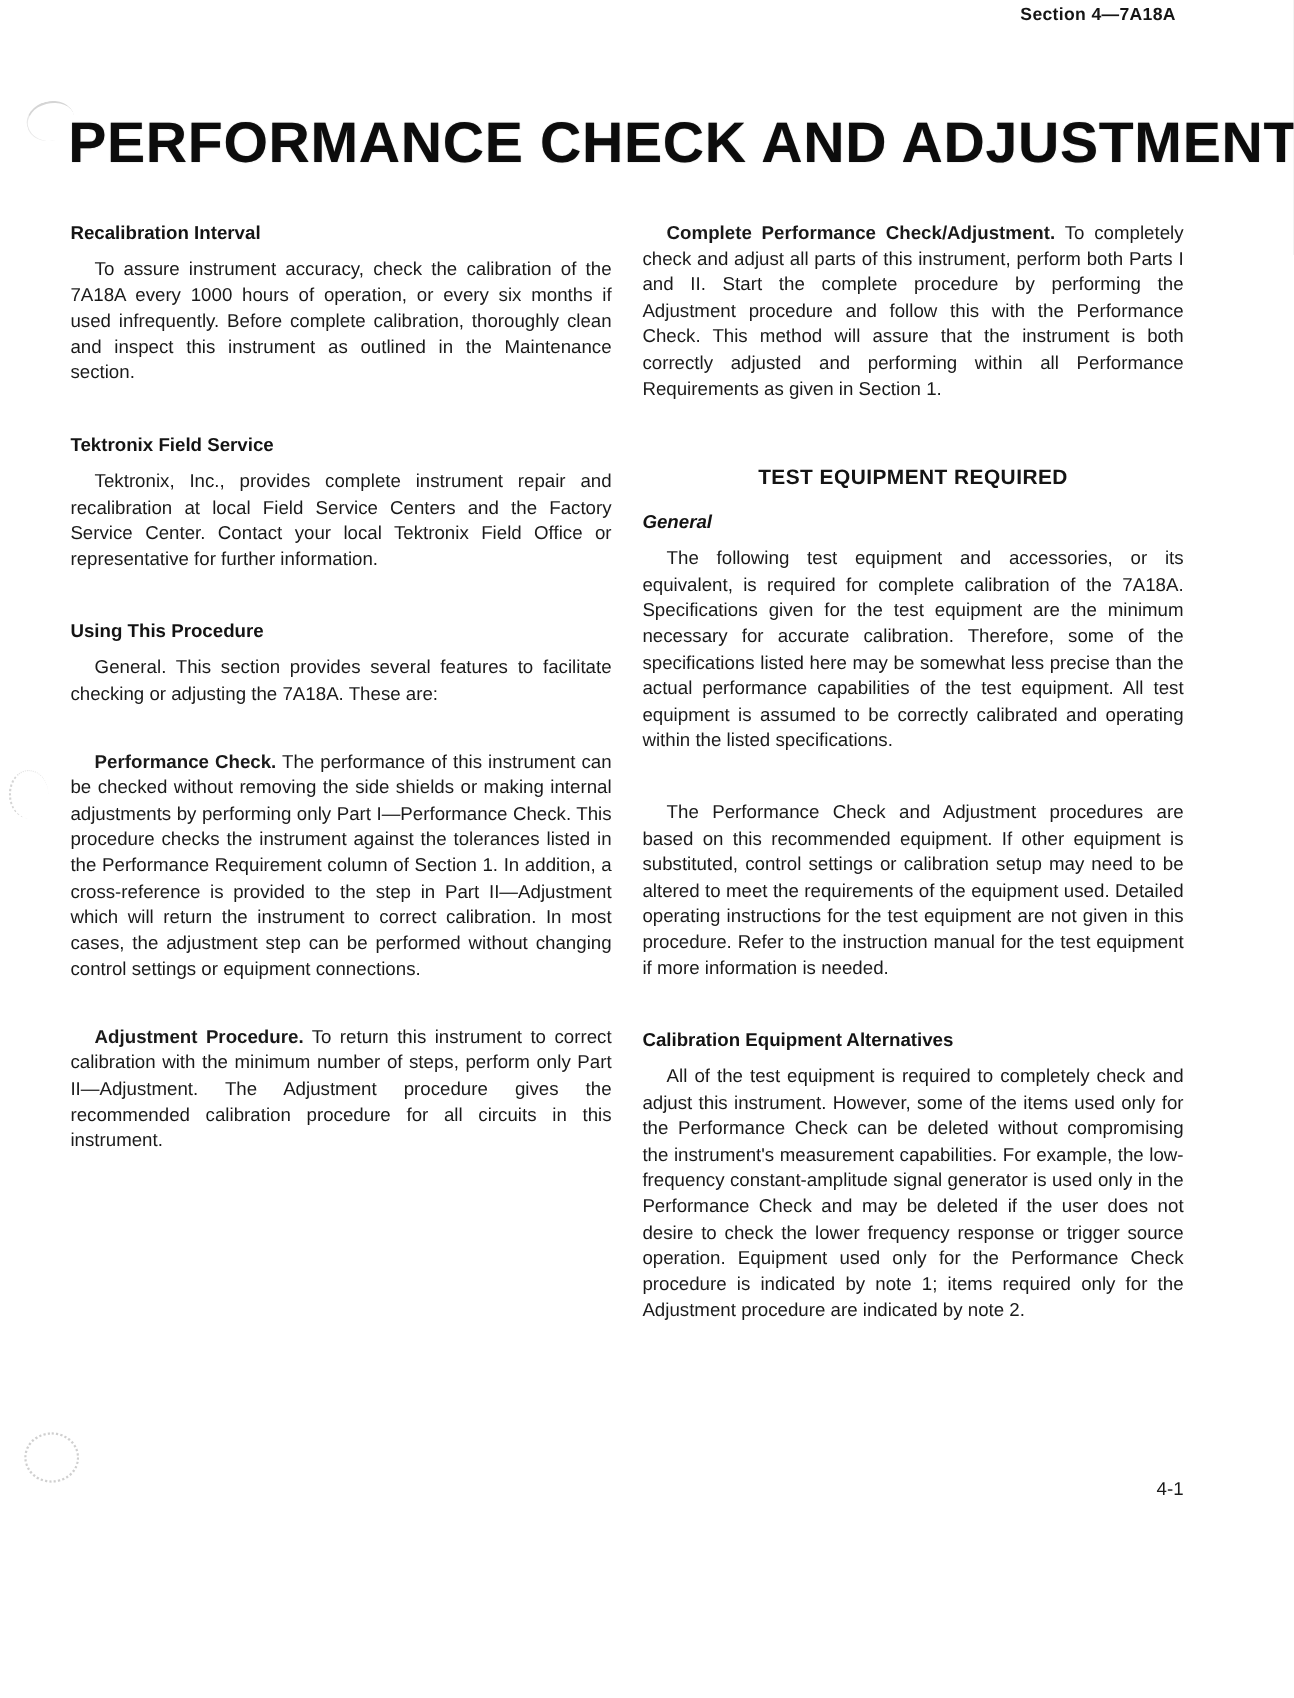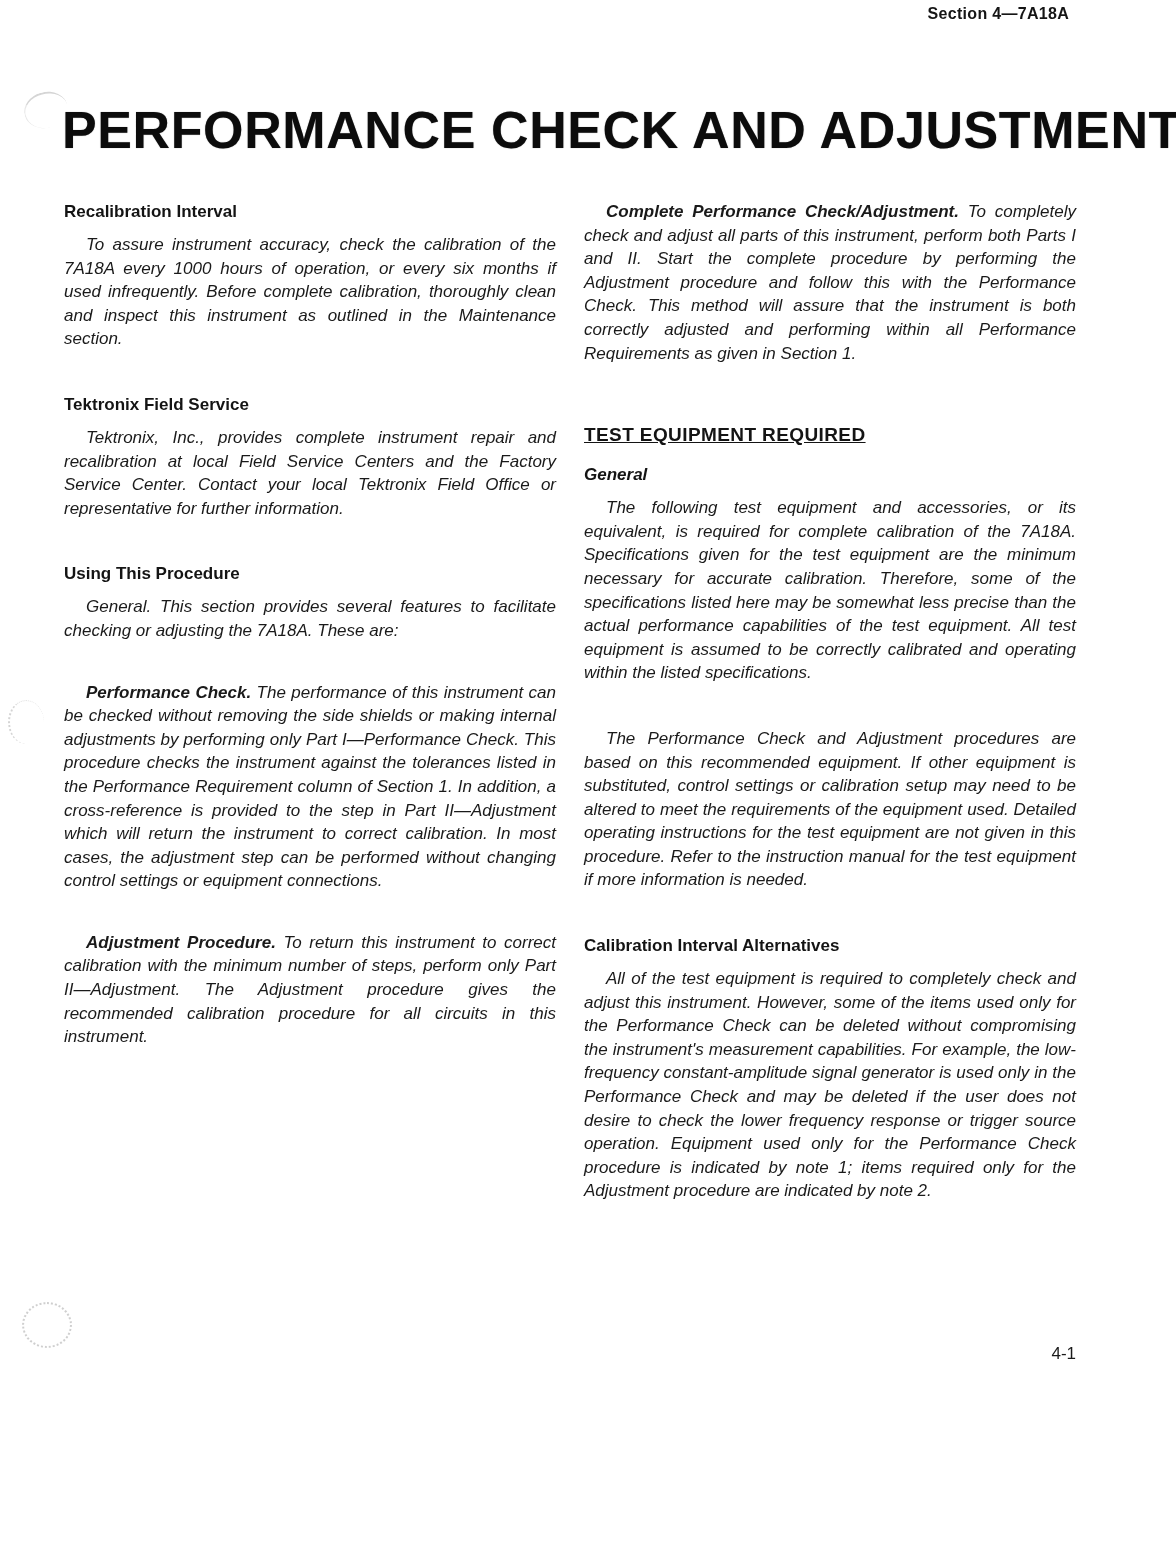--- a/index.html
+++ b/index.html
@@ -51,30 +51,29 @@
     margin: 0 0 9px 0;
     color: #141414;
   }
   .col p {
     margin: 0;
     font-size: 17px;
     line-height: 23.6px;
     text-align: justify;
     color: #1a1a1a;
   }
-  .ind { text-indent: 22px; font-style: italic; }
+  .ind { text-indent: 22px; }
   .b { font-weight: bold; }
   .gap { margin-top: 42px !important; }
   .gap-sm { margin-top: 38px !important; }
   .center-head {
-    text-align: left;
+    text-align: center;
     font-size: 19px !important;
     letter-spacing: 0.4px;
     margin: 58px 0 16px 0 !important;
-    text-decoration: underline;
   }
   .sub-head { margin: 16px 0 9px 0 !important; font-style: italic; }
   .footer-num {
     position: absolute;
     top: 1344px;
     right: 100px;
     font-size: 17px;
     color: #1a1a1a;
   }
   
@@ -132,21 +131,21 @@
 
       <p class="ind"><span class="b">Complete Performance Check/Adjustment.</span><span> To completely check and adjust all parts of this instrument, perform both Parts I and II. Start the complete procedure by performing the Adjustment procedure and follow this with the Performance Check. This method will assure that the instrument is both correctly adjusted and performing within all Performance Requirements as given in Section 1.</span></p>
 
       <h2 class="center-head">TEST EQUIPMENT REQUIRED</h2>
 
       <h2 class="sub-head">General</h2>
       <p class="ind">The following test equipment and accessories, or its equivalent, is required for complete calibration of the 7A18A. Specifications given for the test equipment are the minimum necessary for accurate calibration. Therefore, some of the specifications listed here may be somewhat less precise than the actual performance capabilities of the test equipment. All test equipment is assumed to be correctly calibrated and operating within the listed specifications.</p>
 
       <p class="ind gap">The Performance Check and Adjustment procedures are based on this recommended equipment. If other equipment is substituted, control settings or calibration setup may need to be altered to meet the requirements of the equipment used. Detailed operating instructions for the test equipment are not given in this procedure. Refer to the instruction manual for the test equipment if more information is needed.</p>
 
-      <h2 class="gap">Calibration Interval Alternatives</h2>
+      <h2 class="gap">Calibration Equipment Alternatives</h2>
       <p class="ind">All of the test equipment is required to completely check and adjust this instrument. However, some of the items used only for the Performance Check can be deleted without compromising the instrument's measurement capabilities. For example, the low-frequency constant-amplitude signal generator is used only in the Performance Check and may be deleted if the user does not desire to check the lower frequency response or trigger source operation. Equipment used only for the Performance Check procedure is indicated by note 1; items required only for the Adjustment procedure are indicated by note 2.</p>
 
     </div>
 
   </div>
 
   <div class="footer-num">4-1</div>
 
 </div>
 

